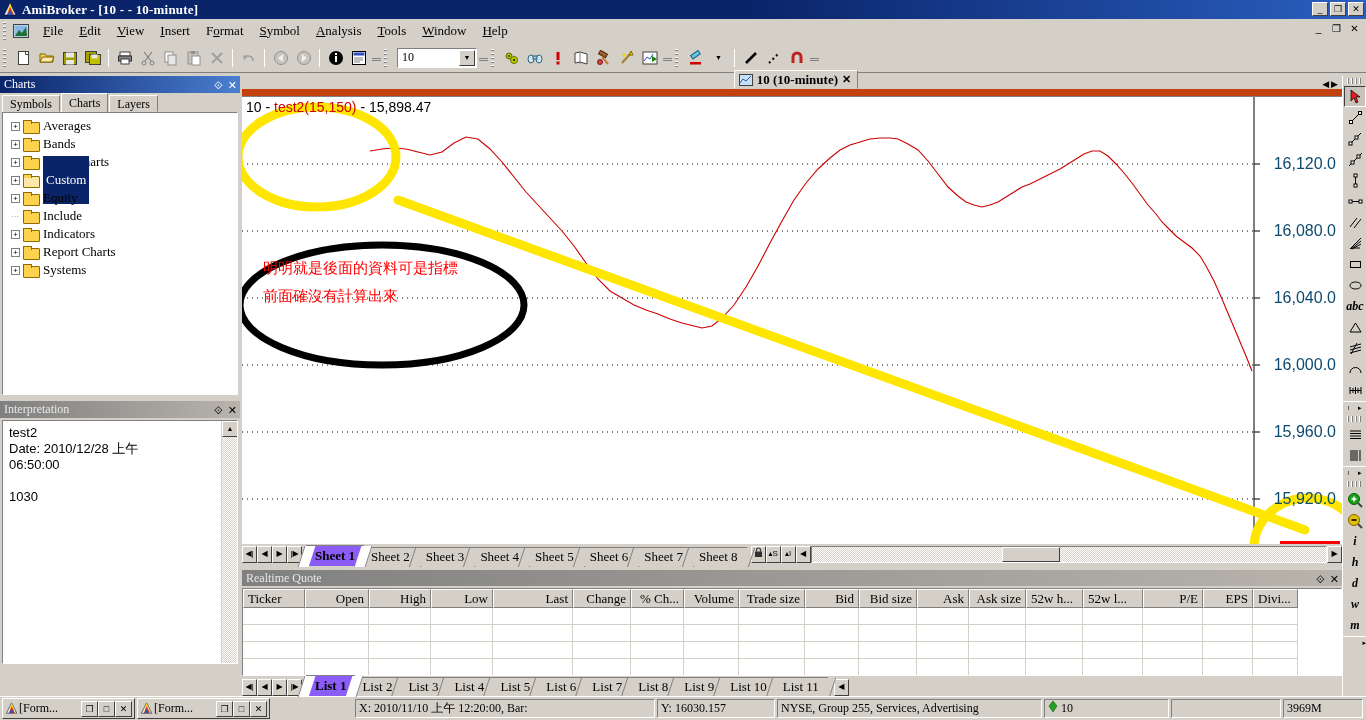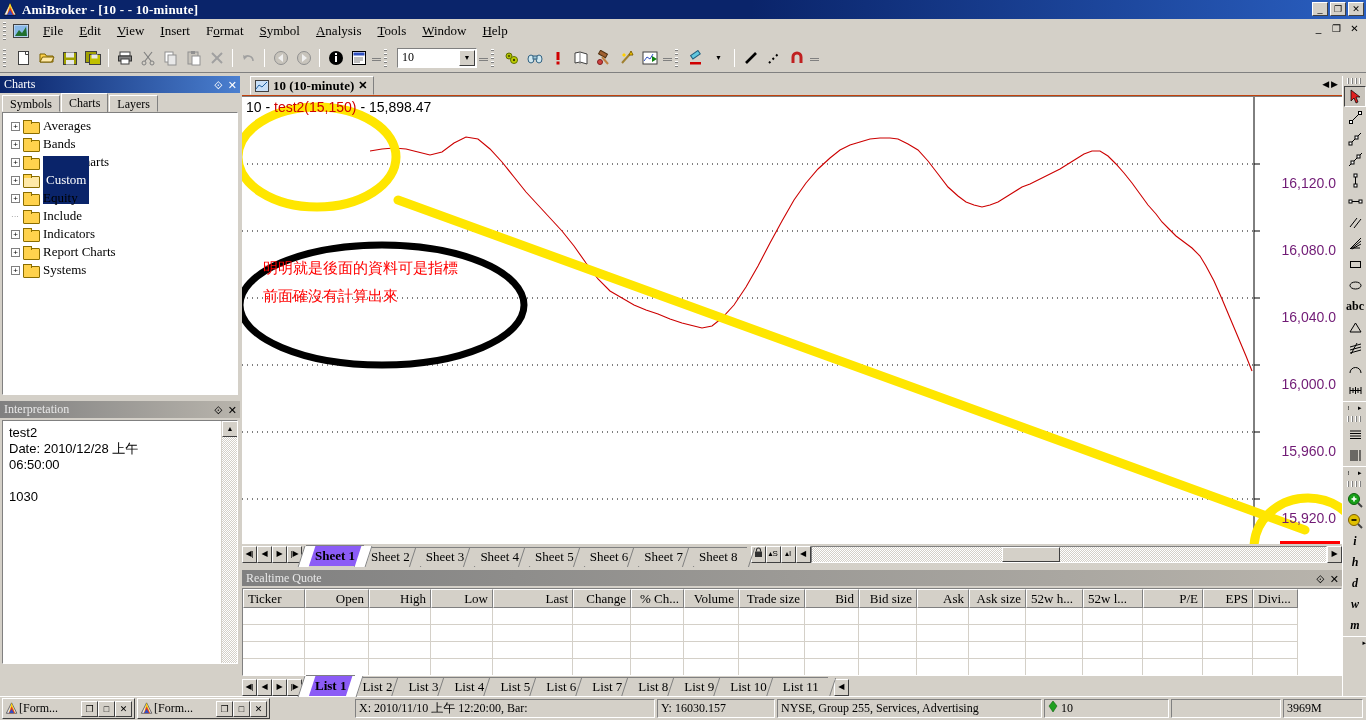--- a/index.html
+++ b/index.html
@@ -110,39 +110,39 @@
   .interp-text { padding:4px 6px; font-size:13px; font-family:"Liberation Sans",sans-serif; line-height:16px; color:#000; }
   .vsb { position:absolute; right:0; top:0; width:16px; bottom:0;
      background: repeating-conic-gradient(#fff 0 25%, #d4d0c8 0 50%) 0 0/2px 2px; border-left:1px solid #d4d0c8;}
   .vsb .arrowbtn { width:16px; height:16px; background:#d4d0c8; border:1px solid;
      border-color:#fff #404040 #404040 #fff; font-size:7px; text-align:center; line-height:13px;
      font-family:"Liberation Sans",sans-serif;}
 
   
   .chartwrap { position:absolute; left:242px; top:76px; width:1100px; height:490px; background:#d4d0c8; }
   .mdi-tabrow { height:20px; display:flex; align-items:flex-end; padding-left:8px;
-      border-bottom:1px solid #c2410c; }
+      border-bottom:7px solid #c2410c;justify-content:center; }
   .mdi-tab {
     height:19px; display:flex; align-items:center; gap:4px; padding:0 6px 0 4px;
     background:#d4d0c8; border:1px solid; border-color:#fff #808080 #d4d0c8 #fff;
     font-size:13px; font-weight:bold; font-family:"Liberation Serif",serif;
     position:relative;
   }
   .mdi-tab .tabicon { width:14px; height:12px; }
   .mdi-tab .tabclose { font-size:11px; font-family:"Liberation Sans",sans-serif; font-weight:bold; }
   .mdi-right { position:absolute; right:4px; top:3px; display:flex; gap:2px; font-size:9px;
      font-family:"Liberation Sans",sans-serif; }
   .chart-canvas { position:absolute; left:0; top:20px; width:1100px; height:448px; background:#fff;
       border-top:1px solid #808080; overflow:hidden; }
   .chart-title { position:absolute; left:4px; top:2px; font-size:14px;
       font-family:"Liberation Sans",sans-serif; color:#000; z-index:6; white-space:nowrap;}
   .chart-title .red { color:#d00000; }
   .yaxis { position:absolute; right:0; top:0; width:90px; height:448px; z-index:5; }
-  .ylab { position:absolute; right:6px; font-size:14px; font-family:"Liberation Sans",sans-serif;
-     color:#701a75; white-space:nowrap;margin-top:20px; }
+  .ylab { position:absolute; right:6px; font-size:16px; font-family:"Liberation Sans",sans-serif;
+     color:#0c4a6e; white-space:nowrap; }
   .price-tag { position:absolute; right:2px; background:#ff0000; color:#fff; font-size:14px;
      font-family:"Liberation Sans",sans-serif; padding:1px 3px; white-space:nowrap; }
   .ann-text { position:absolute; color:#ff0000; font-size:15px;
      font-family:"DejaVu Sans", sans-serif; white-space:nowrap; z-index:7; }
 
   .hscrollrow { position:absolute; left:0; top:468px; width:1100px; height:22px; display:flex; background:#d4d0c8; }
   .navbtn { width:15px; height:17px; margin-top:2px; background:#d4d0c8; border:1px solid;
      border-color:#fff #404040 #404040 #fff; font-size:8px; text-align:center; line-height:14px;
      font-family:"Liberation Sans",sans-serif;}
   .sheettabs { display:flex; align-items:flex-end; height:22px; margin-left:4px; }
@@ -177,21 +177,21 @@
   .rtq-rowline { height:17px; display:flex; }
   .rtq-cell { border-right:1px solid #d4d0c8; border-bottom:1px solid #d4d0c8; }
   .listtabrow { position:absolute; left:0; top:106px; width:1100px; height:20px; display:flex; align-items:flex-end; }
 
   
   .rtool { position:absolute; left:1342px; top:76px; width:24px; height:620px; background:#d4d0c8;
      border-left:1px solid #fff; }
   .rgrip { height:6px; background: repeating-linear-gradient(to right,#fff 0 1px,#808080 1px 2px,transparent 2px 4px);
      background-size:4px 3px; margin:2px 4px; }
   .rbtn { width:22px; height:21px; margin:0 1px; display:flex; align-items:center; justify-content:center;
-     font-size:12px; font-family:"Liberation Serif",serif; }
+     font-size:12px; font-family:"Liberation Serif",serif;font-style:italic; }
   .rbtn.sel { border:1px solid; border-color:#404040 #fff #fff #404040; background:#c8c4bc; }
   .rbtn.txt { font-weight:bold; font-size:12px; }
   .rsplit { height:13px; display:flex; align-items:center; justify-content:space-around;
      background:#d4d0c8; border-top:1px solid #fff; font-size:7px; }
 
   
   .taskbar { position:absolute; left:0; top:696px; width:1366px; height:24px; background:#d4d0c8;
      border-top:1px solid #fff; display:flex; align-items:center; }
   .taskwin { height:21px; display:flex; align-items:center; gap:0; padding:0 2px;
      border:1px solid; border-color:#fff #404040 #404040 #fff; margin-left:2px; background:#d4d0c8; }

